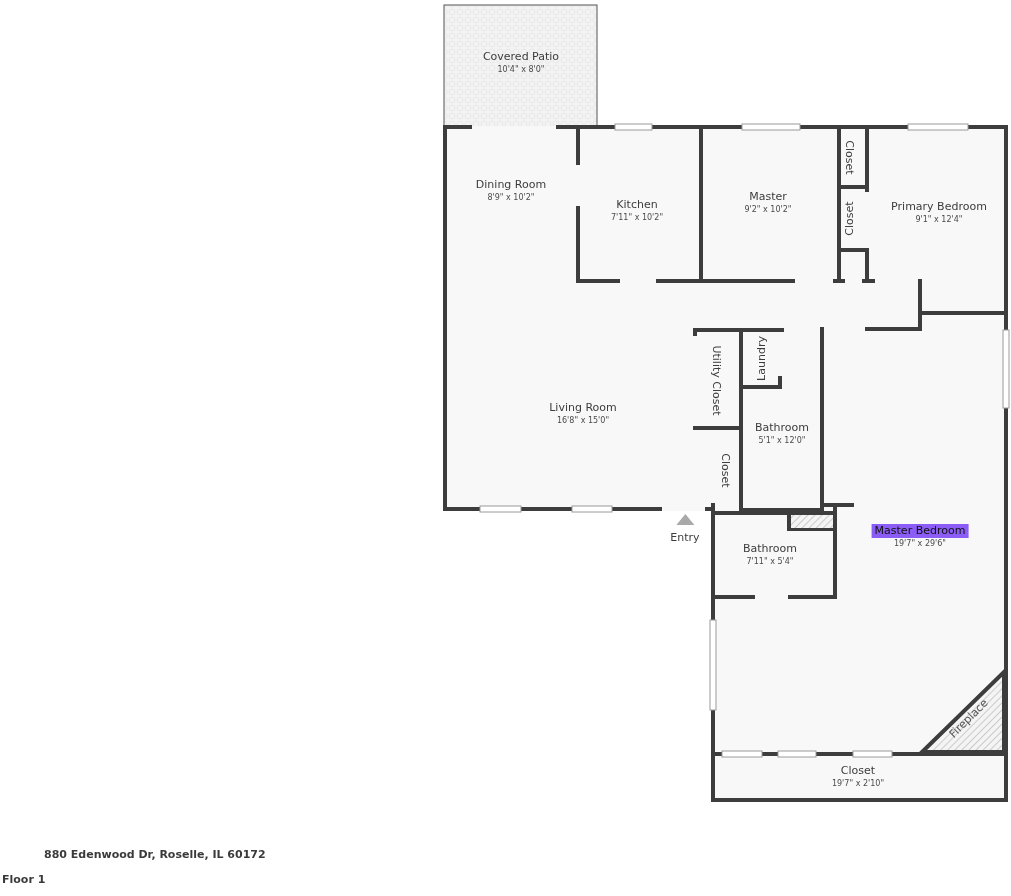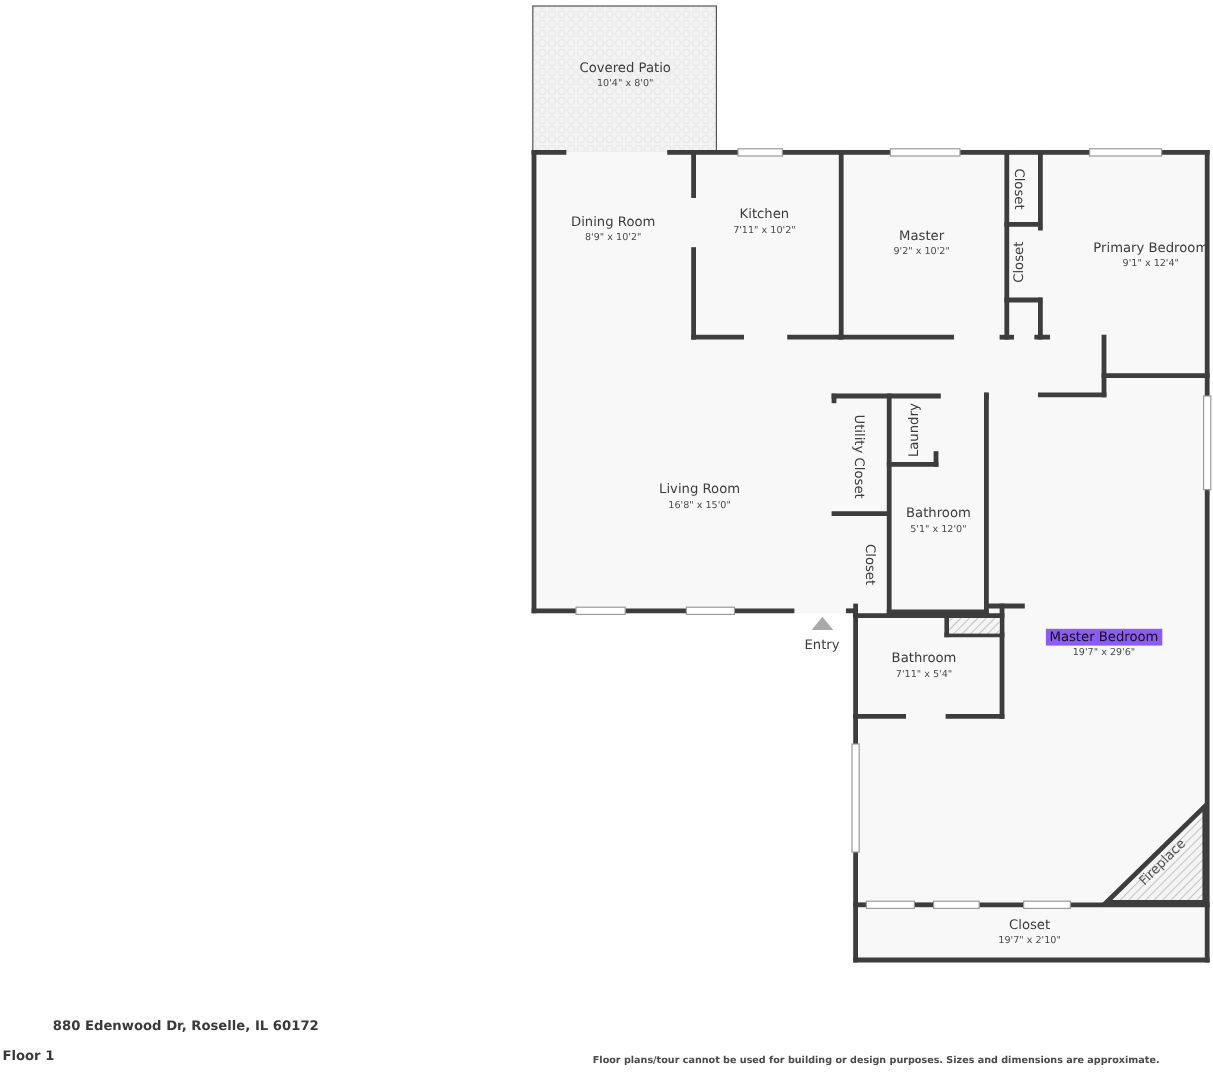--- a/index.html
+++ b/index.html
@@ -129,29 +129,29 @@
   </svg>
 
   <div class="lbl" style="left:521px; top:50px;">
     <span class="name">Covered Patio</span>
     <span class="dim">10'4" x 8'0"</span>
   </div>
   <div class="lbl" style="left:511px; top:178px;">
     <span class="name">Dining Room</span>
     <span class="dim">8'9" x 10'2"</span>
   </div>
-  <div class="lbl" style="left:637px; top:172px;">
+  <div class="lbl" style="left:637px; top:198px;">
     <span class="name">Kitchen</span>
     <span class="dim">7'11" x 10'2"</span>
   </div>
   <div class="lbl" style="left:768px; top:190px;">
     <span class="name">Master</span>
     <span class="dim">9'2" x 10'2"</span>
   </div>
-  <div class="lbl" style="left:939px; top:200px;margin-left:20px;">
+  <div class="lbl" style="left:939px; top:200px;">
     <span class="name">Primary Bedroom</span>
     <span class="dim">9'1" x 12'4"</span>
   </div>
   <div class="lbl" style="left:583px; top:381px;margin-top:20px;">
     <span class="name">Living Room</span>
     <span class="dim">16'8" x 15'0"</span>
   </div>
   <div class="lbl" style="left:782px; top:421px;">
     <span class="name">Bathroom</span>
     <span class="dim">5'1" x 12'0"</span>
@@ -176,14 +176,13 @@
   <span class="vlbl" style="left:708px; top:464px; transform: rotate(90deg);">Closet</span>
   <span class="vlbl" style="left:944px; top:712px; transform: rotate(-45deg); color:#555;">Fireplace</span>
 
   <div class="entry">
     <div class="tri"></div>
     <span class="txt">Entry</span>
   </div>
 
   <div class="footer-addr">880 Edenwood Dr, Roselle, IL 60172</div>
   <div class="footer-floor">Floor 1</div>
-  <div class="disclaimer">Floor plans/tour cannot be used for building or design purposes. Sizes and dimensions are approximate.</div>
 </div>
 
 </body></html>

